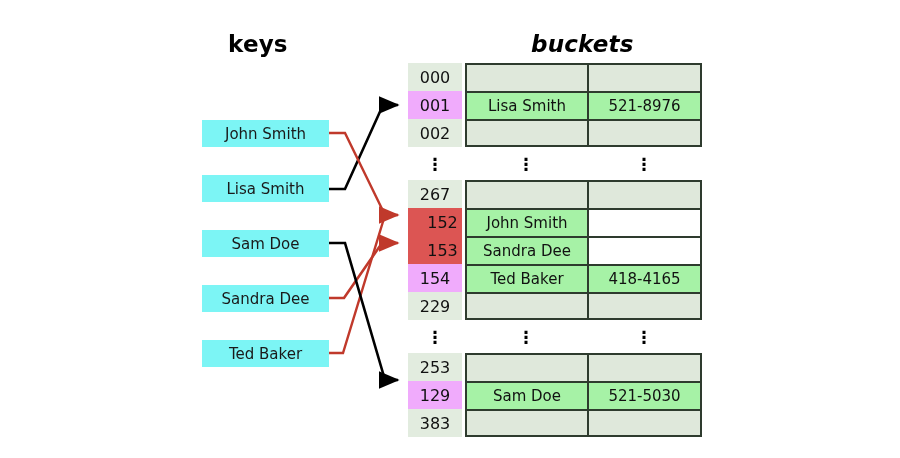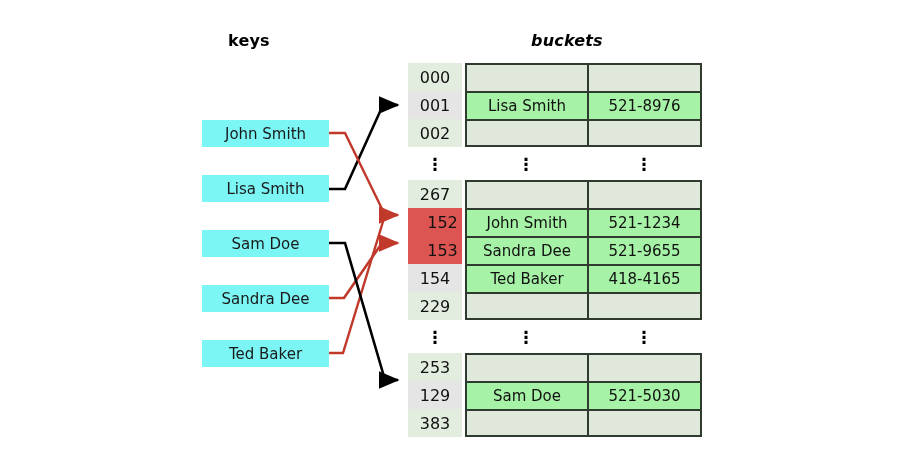--- a/index.html
+++ b/index.html
@@ -21,21 +21,21 @@
     left: 0;
     top: 0;
     width: 900px;
     height: 458px;
   }
 
   
   .heading {
     position: absolute;
     font-weight: bold;
-    font-size: 16px;
+    font-size: 23px;
     letter-spacing: 0.2px;
     white-space: nowrap;
     color: #000000;
     text-align: center;
   }
   #keys-heading   { left: 228px; top: 31px; }
   #buckets-heading{ left: 531px; top: 31px; font-style: italic; }
 
   
   .key-box {
@@ -69,21 +69,21 @@
     width: 54px;
     background: #e2ecdf;
     display: flex;
     align-items: center;
     justify-content: center;
     font-size: 16px;
     color: #111111;
     box-sizing: border-box;
   }
   .idx.hl-red    { background: #dc5553; padding-left: 15px; }
-  .idx.hl-purple { background: #e5e5e5; }
+  .idx.hl-purple { background: #f0abfc; }
 
   .cells {
     position: relative;
     display: flex;
     margin-left: 3px;
     border-left: 2px solid #2e3b2e;
     border-right: 2px solid #2e3b2e;
     box-sizing: border-box;
     width: 237px;
   }
@@ -186,28 +186,26 @@
           <div class="idx">267</div>
           <div class="cells">
             <div class="cell c-name"></div>
             <div class="cell c-phone"></div>
           </div>
         </div>
         <div class="row filled">
           <div class="idx hl-red">152</div>
           <div class="cells">
             <div class="cell c-name">John Smith</div>
-            <div class="cell c-phone">521-1234</div>
           </div>
         </div>
         <div class="row filled">
           <div class="idx hl-red">153</div>
           <div class="cells">
             <div class="cell c-name">Sandra Dee</div>
-            <div class="cell c-phone">521-9655</div>
           </div>
         </div>
         <div class="row filled">
           <div class="idx hl-purple">154</div>
           <div class="cells">
             <div class="cell c-name">Ted Baker</div>
             <div class="cell c-phone">418-4165</div>
           </div>
         </div>
         <div class="row">

